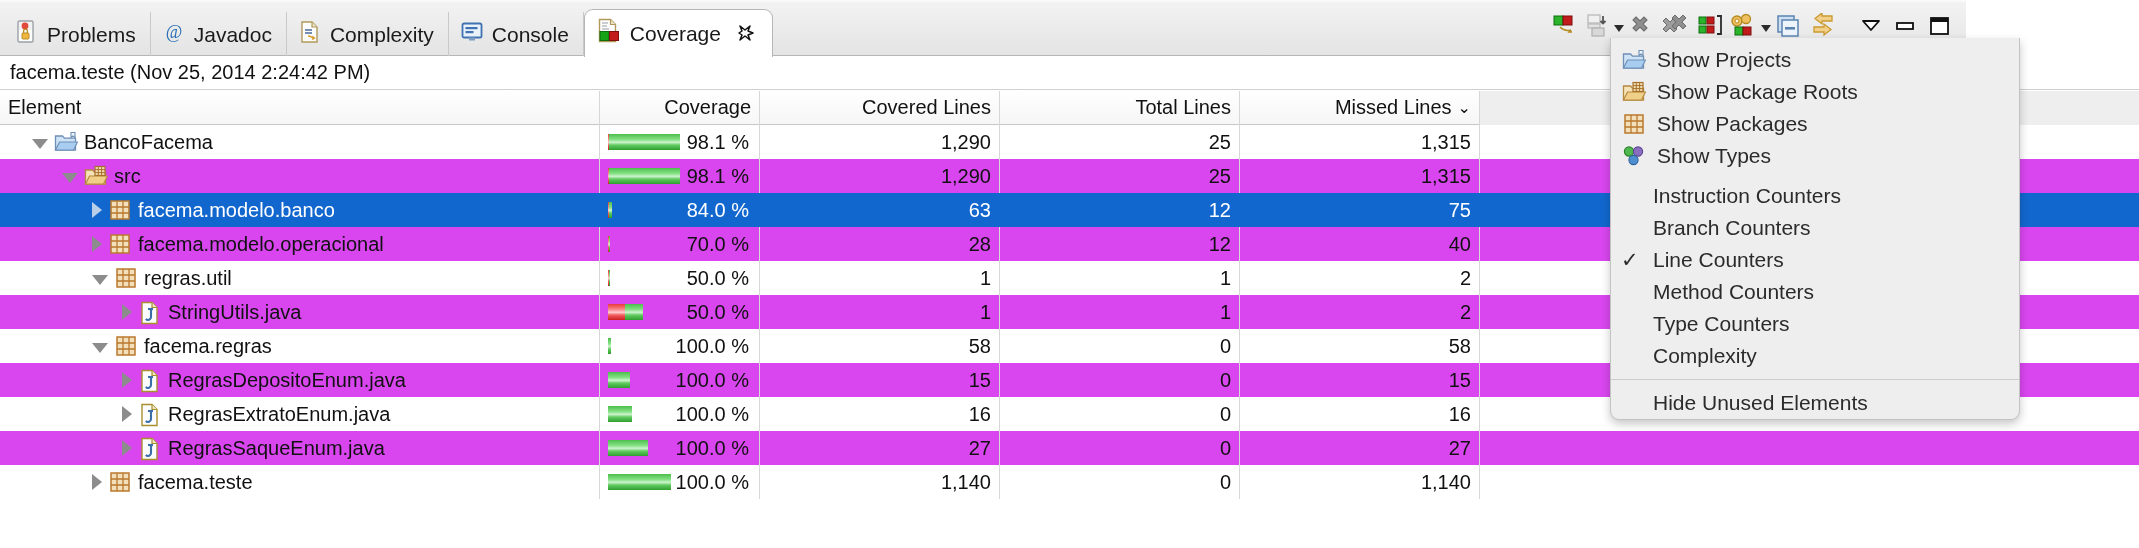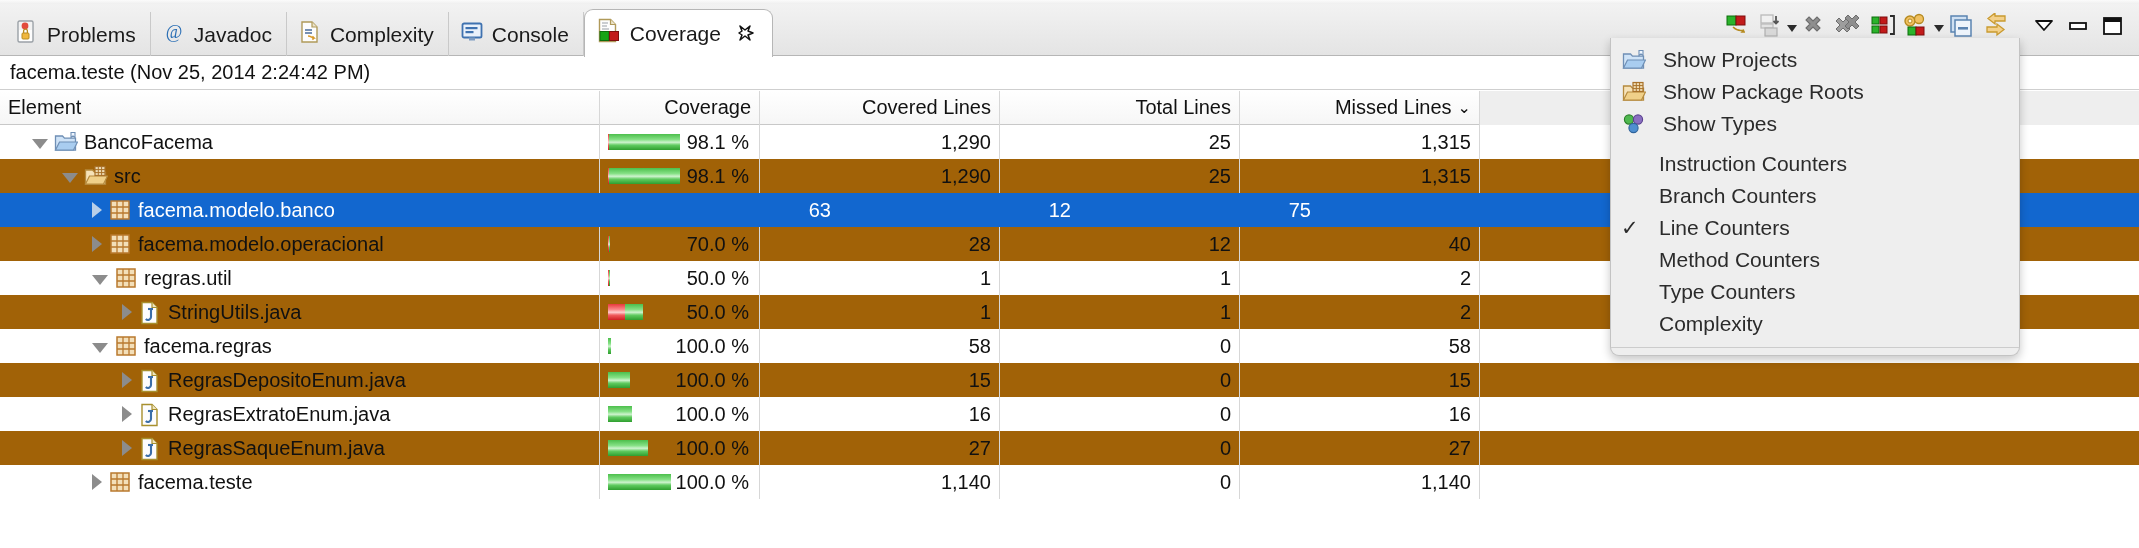--- a/index.html
+++ b/index.html
@@ -9,21 +9,21 @@
     overflow: hidden;
     font-family: "Liberation Sans", sans-serif;
     background: #ffffff;
     -webkit-font-smoothing: antialiased;
   }
 
   #root { position: relative; width: 2139px; height: 548px; background: #ffffff; }
 
   
   .tabbar {
-    position: absolute; left: 0; top: 0; width: 2139px; height: 56px;
+    position: absolute; left: 0; top: 0; width: 1966px; height: 56px;
     background: linear-gradient(#f3f3f3, #e4e4e4);
     border-bottom: 1px solid #b6b6b6;
   }
   .tabbar-top-line {
     position: absolute; left:0; top:0; width:100%; height:4px;
     background: linear-gradient(#fbfbfb,#efefef);
   }
   .tabs {
     position: absolute; left: 4px; top: 8px; height: 48px;
     display: flex; align-items: flex-end;
@@ -97,21 +97,21 @@
   .th.cov  { width: 160px; justify-content: flex-end; }
   .th.covd { width: 240px; justify-content: flex-end; }
   .th.miss { width: 240px; justify-content: flex-end; gap: 6px;}
   .th.tot  { width: 240px; justify-content: flex-end; }
   .th.pad  { flex: 1 1 auto; border-right: none; background:#eeeeee;}
   .sort-caret { font-size: 16px; line-height: 1; color:#111; }
 
   .rows { position: relative; }
   .row { display: flex; height: 34px; align-items: center; font-size: 20px; color:#111; }
   .row.odd  { background: #ffffff; }
-  .row.even { background: #a16207; }
+  .row.even { background: #d946ef; }
   .row.sel  { background: #1267cf; color: #ffffff; }
 
   .c {
     height: 34px; display: flex; align-items: center;
     padding: 0 8px;
   }
   .c.el   { width: 600px; justify-content: flex-start; gap: 6px; }
   .c.cov  { width: 160px; justify-content: flex-end; gap: 0; position: relative; padding-right: 10px;}
   .c.covd { width: 240px; justify-content: flex-end; }
   .c.miss { width: 240px; justify-content: flex-end; }
@@ -162,21 +162,21 @@
     border-top: none;
     border-bottom-left-radius: 9px; border-bottom-right-radius: 9px;
     box-shadow: 0 4px 10px rgba(0,0,0,0.22);
     z-index: 40;
     padding: 6px 0 0 0;
     overflow: hidden;
   }
   .mi {
     display: flex; align-items: center; height: 32px;
     padding: 0 14px 0 10px; font-size: 21px; color: #2b2b2b;
-    gap: 16px; white-space: nowrap;
+    gap: 10px; white-space: nowrap;
   }
   .mi .mi-ico { width: 26px; height: 22px; display:flex; align-items:center; justify-content:center; flex:0 0 auto;}
   .mi .mi-check { width: 22px; font-size: 21px; color:#2b2b2b; flex:0 0 auto; text-align:left;}
   .msep { height: 1px; background: #cccccc; margin: 7px 0; }
   .mgap { height: 8px; }
 </style>
 </head>
 <body>
 
 <div id="root">
@@ -382,20 +382,29 @@
         <div class="row sel">
           <div class="c el">
             <span class="indent" style="width: 78px;"></span>
             <span class="twisty-right"></span>
             <span class="ico n-ico"><svg width="24" height="22" viewBox="0 0 24 22">
       <rect x="3" y="2" width="18" height="18" fill="#f3dfb9" stroke="#b9792e" stroke-width="1.5"></rect>
       <path d="M3 8 h18 M3 14 h18 M9 2 v18 M15 2 v18" stroke="#b9792e" stroke-width="1.3"></path>
     </svg></span>
             <span>facema.modelo.banco</span>
           </div>
+          <div class="c cov">
+            <div class="covbar-wrap">
+              <div class="covbar" style="width: 4.32px;">
+                <div class="r" style="width: 0.6912px;"></div>
+                <div class="g" style="width: 3.6288px;"></div>
+              </div>
+            </div>
+            <span class="covpct">84.0 %</span>
+          </div>
           <div class="c covd">63</div>
           <div class="c miss">12</div>
           <div class="c tot">75</div>
           <div class="c pad"></div>
         </div>
         <div class="row even">
           <div class="c el">
             <span class="indent" style="width: 78px;"></span>
             <span class="twisty-right"></span>
             <span class="ico n-ico"><svg width="24" height="22" viewBox="0 0 24 22">
@@ -610,20 +619,29 @@
       <path d="M1.5 19 l4 -8 h18 l-4 8 z" fill="#f0d089" stroke="#b58a3e" stroke-width="1.2"></path>
       <rect x="11" y="1.5" width="10" height="9" fill="#efdcb4" stroke="#a9722b" stroke-width="1.2"></rect>
       <path d="M11 4.6 h10 M11 7.6 h10 M14.3 1.5 v9 M17.6 1.5 v9" stroke="#a9722b" stroke-width="1"></path>
     </svg>
         </span>
         <span>Show Package Roots</span>
       </div>
       <div class="mi">
         <span class="ico mi-ico">
           <svg width="24" height="22" viewBox="0 0 24 22">
+      <rect x="3" y="2" width="18" height="18" fill="#f3dfb9" stroke="#b9792e" stroke-width="1.5"></rect>
+      <path d="M3 8 h18 M3 14 h18 M9 2 v18 M15 2 v18" stroke="#b9792e" stroke-width="1.3"></path>
+    </svg>
+        </span>
+        <span>Show Packages</span>
+      </div>
+      <div class="mi">
+        <span class="ico mi-ico">
+          <svg width="24" height="22" viewBox="0 0 24 22">
       <circle cx="7" cy="6.5" r="4.6" fill="#4fb84f" stroke="#2a7f2a" stroke-width="1.1"></circle>
       <circle cx="16" cy="6.5" r="4.6" fill="#8a6fc0" stroke="#5a4190" stroke-width="1.1"></circle>
       <circle cx="11.5" cy="15" r="4.6" fill="#4f8fd0" stroke="#2f639b" stroke-width="1.1"></circle>
     </svg>
         </span>
         <span>Show Types</span>
       </div>
       <div class="mgap"></div>
       <div class="mi">
         <span class="mi-check"></span>
@@ -643,15 +661,19 @@
       </div>
       <div class="mi">
         <span class="mi-check"></span>
         <span>Type Counters</span>
       </div>
       <div class="mi">
         <span class="mi-check"></span>
         <span>Complexity</span>
       </div>
       <div class="msep"></div>
+      <div class="mi">
+        <span class="mi-check"></span>
+        <span>Hide Unused Elements</span>
+      </div>
     </div>
 
 </div>
 
 </body></html>

